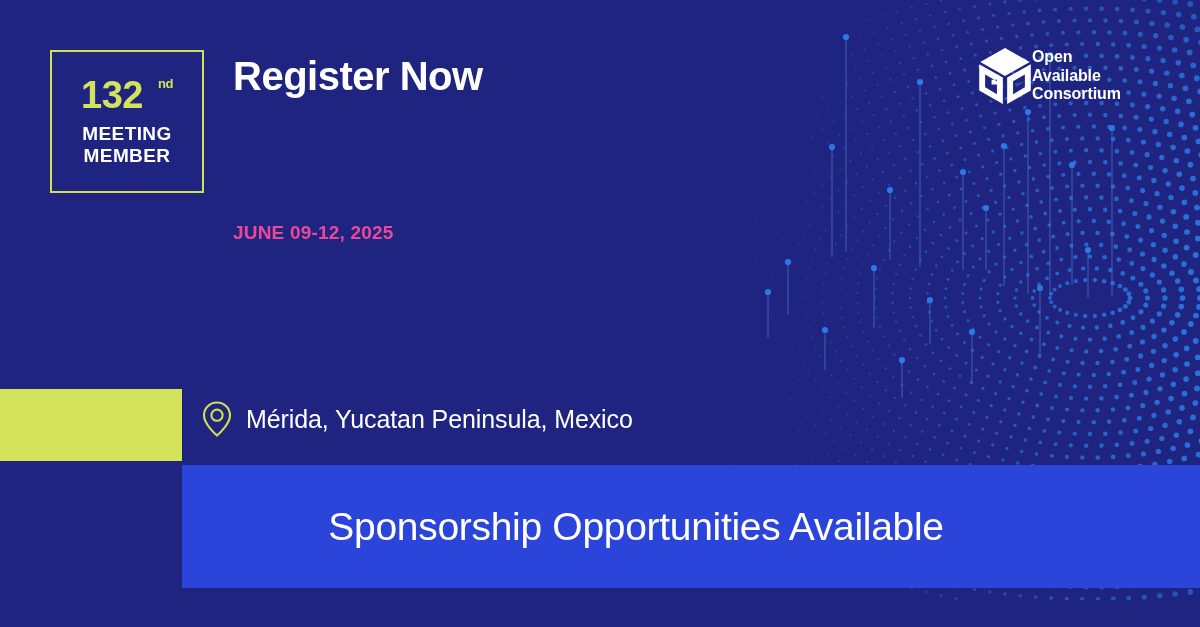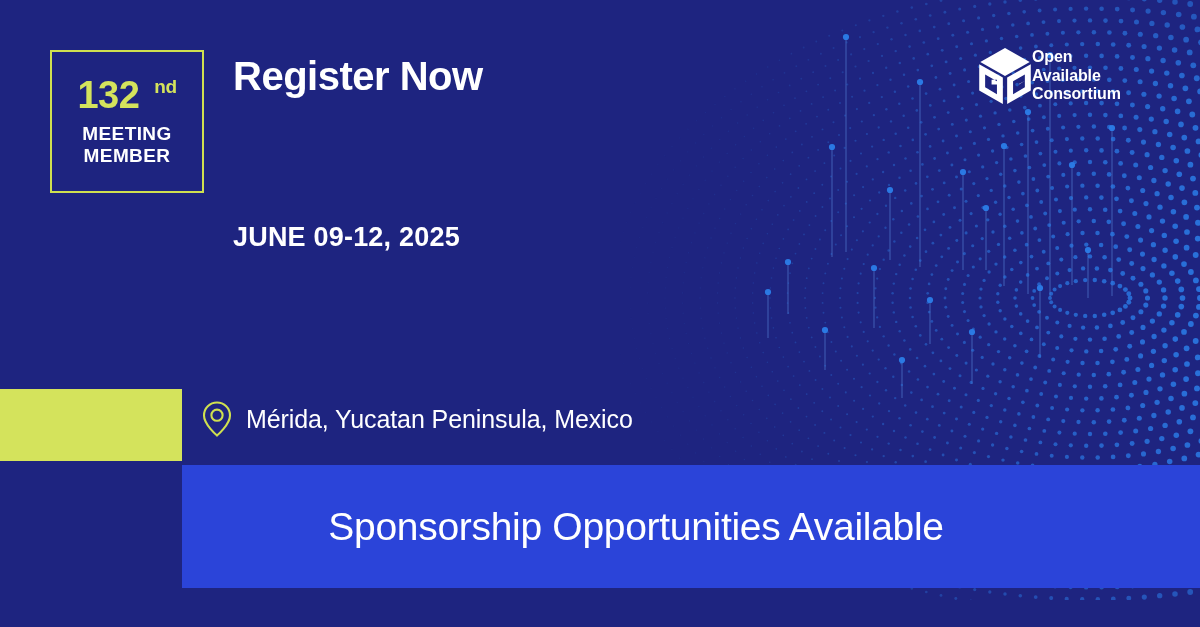--- a/index.html
+++ b/index.html
@@ -29,38 +29,38 @@
     box-sizing:border-box;
     display:flex;flex-direction:column;
     justify-content:center;
   }
   #ordinal-line{
     display:flex;align-items:flex-start;justify-content:center;
     color:#d4e35c;font-weight:bold;letter-spacing:-0.5px;
     line-height:1;
   }
   #ordinal-number{font-size:38px;}
-  #ordinal-suffix{font-size:19px;line-height:1;margin-top:1px;margin-left:15px;}
+  #ordinal-suffix{font-size:13px;line-height:1;margin-top:1px;margin-left:15px;}
   #meeting-label{
     margin-top:9px;text-align:center;color:#ffffff;
     font-weight:bold;font-size:19px;line-height:1.15;letter-spacing:0.4px;
   }
   #meeting-label span{display:block;}
 
   
   #headline{
     position:absolute;left:233px;top:53px;
     color:#ffffff;font-size:40px;font-weight:700;
     letter-spacing:-0.5px;line-height:1.15;white-space:nowrap;
   }
 
   
   #event-date{
     position:absolute;left:233px;top:222px;
-    color:#ffffff;font-size:27px;font-weight:bold;
+    color:#ec4899;font-size:19px;font-weight:bold;
     letter-spacing:0.2px;white-space:nowrap;
   }
 
   
   #ogc-logo{
     position:absolute;left:978px;top:47px;
     display:flex;align-items:center;gap:0;
   }
   #ogc-mark{width:54px;height:58px;flex:0 0 auto;}
   #ogc-wordmark{

